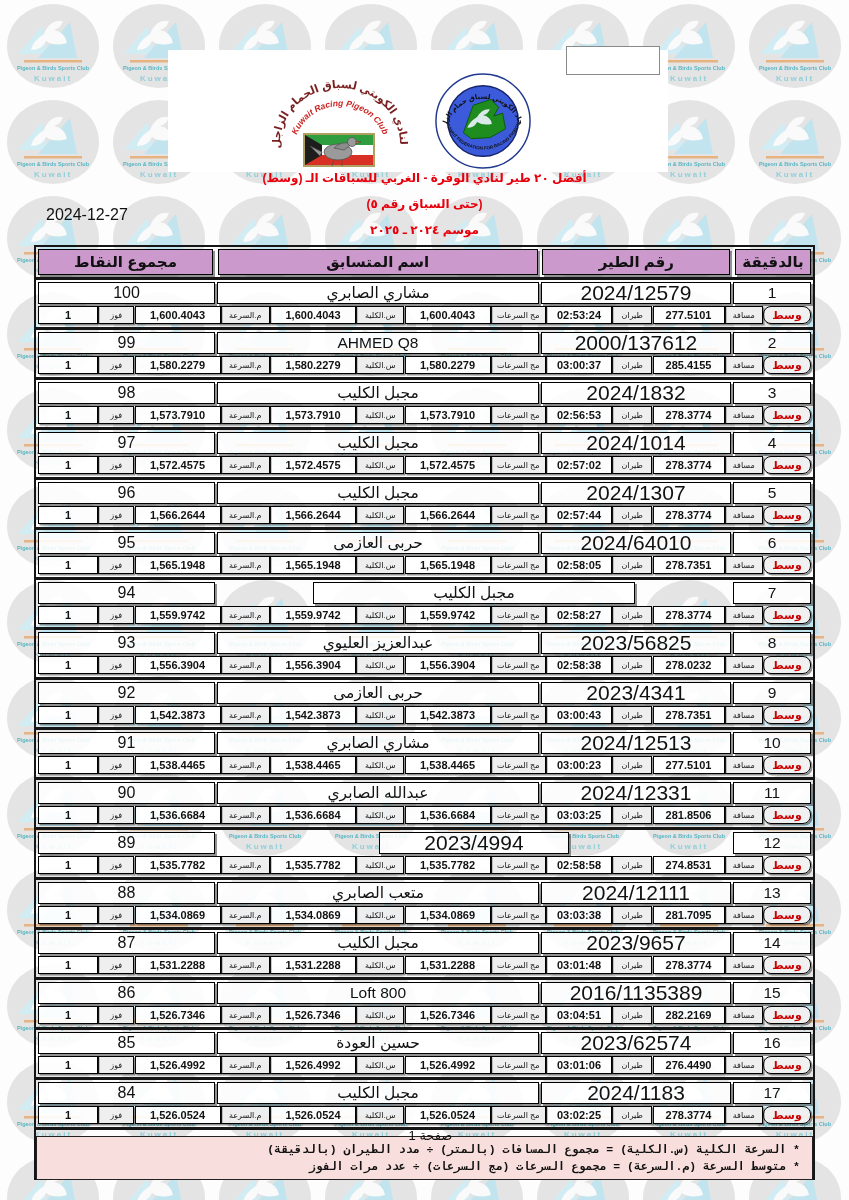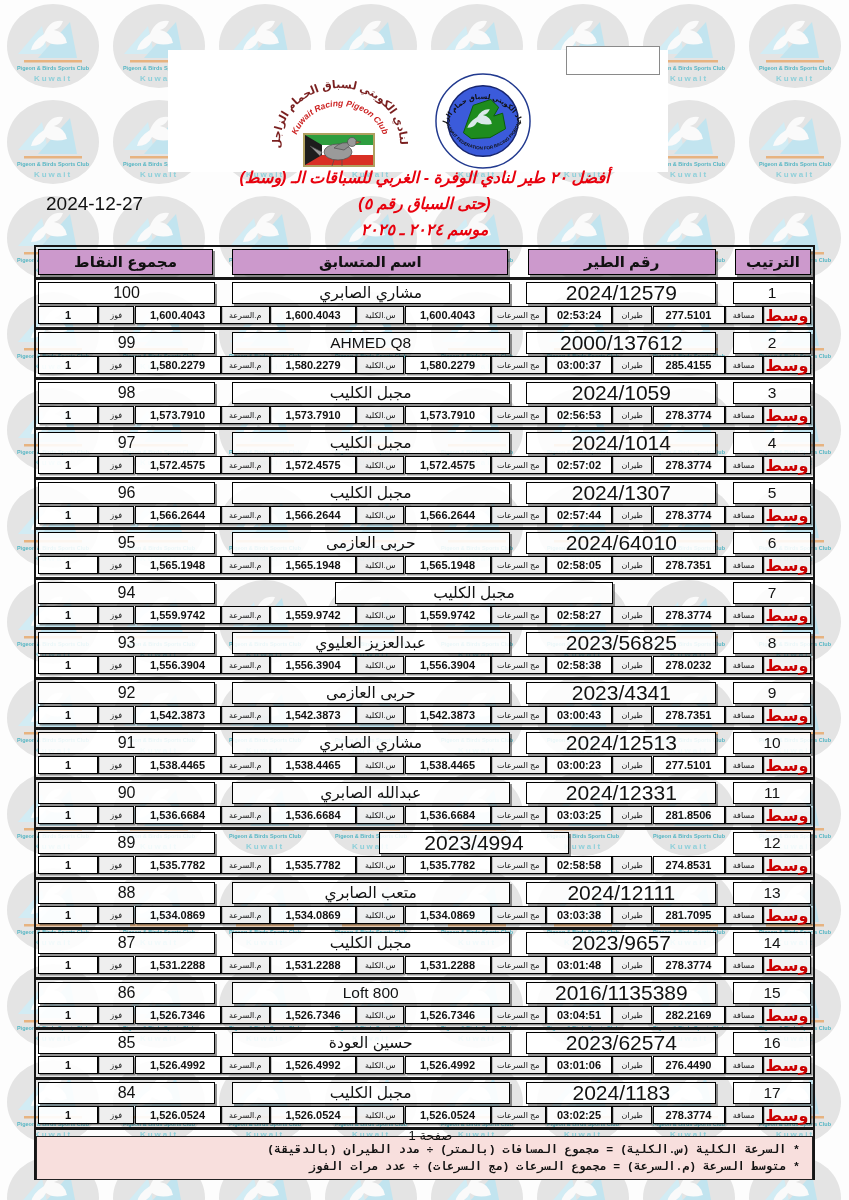--- a/index.html
+++ b/index.html
@@ -4,57 +4,57 @@
 <style>
   html,body { margin:0; padding:0; }
   .page {
     position:relative; width:849px; height:1200px; overflow:hidden;
     background:#fdfdfd;
     font-family:"Liberation Sans","DejaVu Sans",sans-serif;
     color:#111;
   }
   .wm-svg { position:absolute; top:0; left:0; }
 
-  .date-stamp { position:absolute; top:193px; left:46px; font-size:19px; }
+  .date-stamp { position:absolute; top:206px; left:46px; font-size:16px; }
 
   .white-band { position:absolute; left:168px; top:50px; width:500px; height:122px; background:#ffffff; }
   .mini-box { position:absolute; left:566px; top:46px; width:92px; height:27px; background:#fff; border:1px solid #8a8a8a; }
 
   .logo-left  { position:absolute; left:272px; top:70px; width:136px; height:102px; }
   .logo-right { position:absolute; left:434px; top:72px; width:98px;  height:98px; }
 
   .titles { position:absolute; top:165px; left:0; width:849px; text-align:center;
             color:#e8000d; font-weight:bold; direction:rtl; }
-  .titles .tline { font-size:16px; line-height:26px;font-style:italic; }
+  .titles .tline { font-size:12px; line-height:26px; }
 
   .table-wrap { position:absolute; top:245px; left:34px; width:781px;
                 border-left:2px solid #161616; border-right:2px solid #161616; border-top:2px solid #161616;
                 box-sizing:border-box; }
   .thead { display:flex; direction:rtl; justify-content:space-between; padding:2px 2px;
            border-bottom:3px solid #161616; }
   .th { background:#cc99cc; border:1px solid #000; box-shadow:2px 2px 0 rgba(40,40,40,.5);
         height:26px; display:flex; align-items:center; justify-content:center;
         font-weight:bold; font-size:15px; box-sizing:border-box; }
-  .w-rank{width:76px} .w-bird{width:188px} .w-name{width:276px} .w-points{width:175px}
+  .w-rank{width:76px} .w-bird{width:188px} .w-name{width:320px} .w-points{width:175px}
 
   .entry { padding:2px 2px 3px; border-bottom:3px solid #161616; }
   .main-row { display:flex; direction:rtl; justify-content:space-between; margin-bottom:2px; }
   .cell { background:rgba(255,255,255,.88); border:1px solid #000;
           box-shadow:2px 2px 0 rgba(40,40,40,.5); height:20px; box-sizing:content-box;
           display:flex; align-items:center; justify-content:center; font-size:15.5px; }
   .cell.bird { font-size:21px; direction:ltr; }
   .cell.points { font-size:16px; }
 
   .detail-row { display:flex; direction:rtl; justify-content:space-between; }
   .dcell { background:rgba(255,255,255,.92); border:1px solid #000;
            box-shadow:1.5px 1.5px 0 rgba(40,40,40,.5); height:16px;
            display:flex; align-items:center; justify-content:center; box-sizing:content-box; }
   .dcell.lbl { font-size:8px; background:rgba(238,238,238,.95); }
   .dcell.val { font-size:11px; font-weight:bold; direction:ltr; }
-  .dcell.cat { color:#cc0000; font-weight:bold; font-size:16px; background:rgba(240,240,240,.95); }
+  .dcell.cat { color:#cc0000; font-weight:bold; font-size:11px; background:rgba(240,240,240,.95);border-radius:8px; }
   .dc0{width:46px}.dc1{width:36px}.dc2{width:70px}.dc3{width:38px}.dc4{width:64px}
   .dc5{width:53px}.dc6{width:84px}.dc7{width:46px}.dc8{width:84px}.dc9{width:47px}
   .dc10{width:84px}.dc11{width:34px}.dc12{width:58px}
 
   .footnotes { margin-top:6px; border:1.5px solid #222; background:#f8dfdd;
                padding:4px 12px; direction:rtl; font-weight:bold; font-size:11.5px;
                line-height:17px; text-align:right;font-family:Liberation Mono, monospace; }
 
   .pagenum { position:absolute; top:1128px; left:6px; width:849px; text-align:center;
              font-size:13px; direction:rtl; }
@@ -130,21 +130,21 @@
   </svg>
 
   <div class="titles">
     <div class="tline">أفضل ٢٠ طير لنادي الوفرة - الغربي للسباقات الـ (وسط)</div>
     <div class="tline">(حتى السباق رقم ٥)</div>
     <div class="tline">موسم ٢٠٢٤ ـ ٢٠٢٥</div>
   </div>
 
   <div class="table-wrap">
     <div class="thead">
-      <div class="th w-rank">الترتيب</div>
+      <div class="th w-rank">بالدقيقة</div>
       <div class="th w-bird">رقم الطير</div>
       <div class="th w-name">اسم المتسابق</div>
       <div class="th w-points">مجموع النقاط</div>
     </div>
 
     <div>
   <div class="entry">
     <div class="main-row">
       <div class="cell w-rank">1</div>
       <div class="cell w-bird bird">2024/12579</div>
@@ -188,21 +188,21 @@
       <div class="dcell lbl dc9">م.السرعة</div>
       <div class="dcell val dc10">1,580.2279</div>
       <div class="dcell lbl dc11">فوز</div>
       <div class="dcell val dc12">1</div>
     </div>
   </div>
 
   <div class="entry">
     <div class="main-row">
       <div class="cell w-rank">3</div>
-      <div class="cell w-bird bird">2024/1059</div>
+      <div class="cell w-bird bird">2024/1832</div>
       <div class="cell w-name">مجبل الكليب</div>
       <div class="cell w-points points">98</div>
     </div>
     <div class="detail-row">
       <div class="dcell cat dc0">وسط</div>
       <div class="dcell lbl dc1">مسافة</div>
       <div class="dcell val dc2">278.3774</div>
       <div class="dcell lbl dc3">طيران</div>
       <div class="dcell val dc4">02:56:53</div>
       <div class="dcell lbl dc5">مج السرعات</div>

